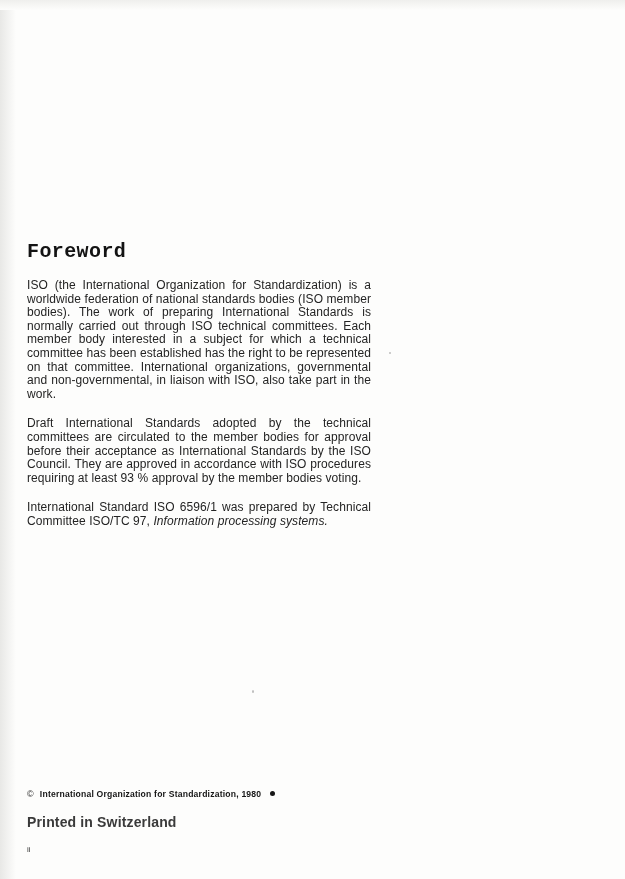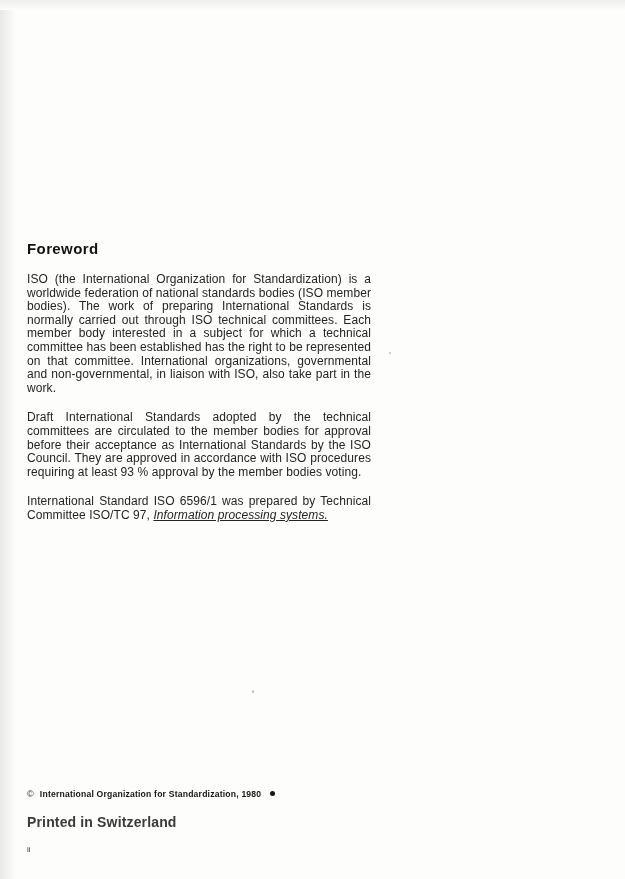--- a/index.html
+++ b/index.html
@@ -36,36 +36,37 @@
     width: 625px; height: 10px;
     background: linear-gradient(to bottom, #efefed, #fdfdfc);
   }
   .content {
     position: absolute;
     left: 27px;
     top: 240px;
     width: 352px;
   }
   h1.foreword-title {
-    font-size: 15px;
+    font-size: 20px;
     font-weight: bold;
     letter-spacing: 0.4px;
     margin: 0 0 16px 0;
     color: #131313;
+    font-family: Liberation Mono, monospace;
   }
   p.para {
     font-size: 12px;
     line-height: 13.6px;
     text-align: justify;
     margin: 0 8px 16px 0;
     color: #242424;
     letter-spacing: 0.08px;
   }
   p.para:last-child { margin-bottom: 0; }
-  .italic { font-style: italic; text-decoration: underline; }
+  .italic { font-style: italic; }
   .footer-copyright {
     position: absolute;
     left: 27px;
     top: 789px;
     width: 400px;
     font-size: 8.6px;
     font-weight: bold;
     color: #161616;
     letter-spacing: 0.2px;
     display: flex;

